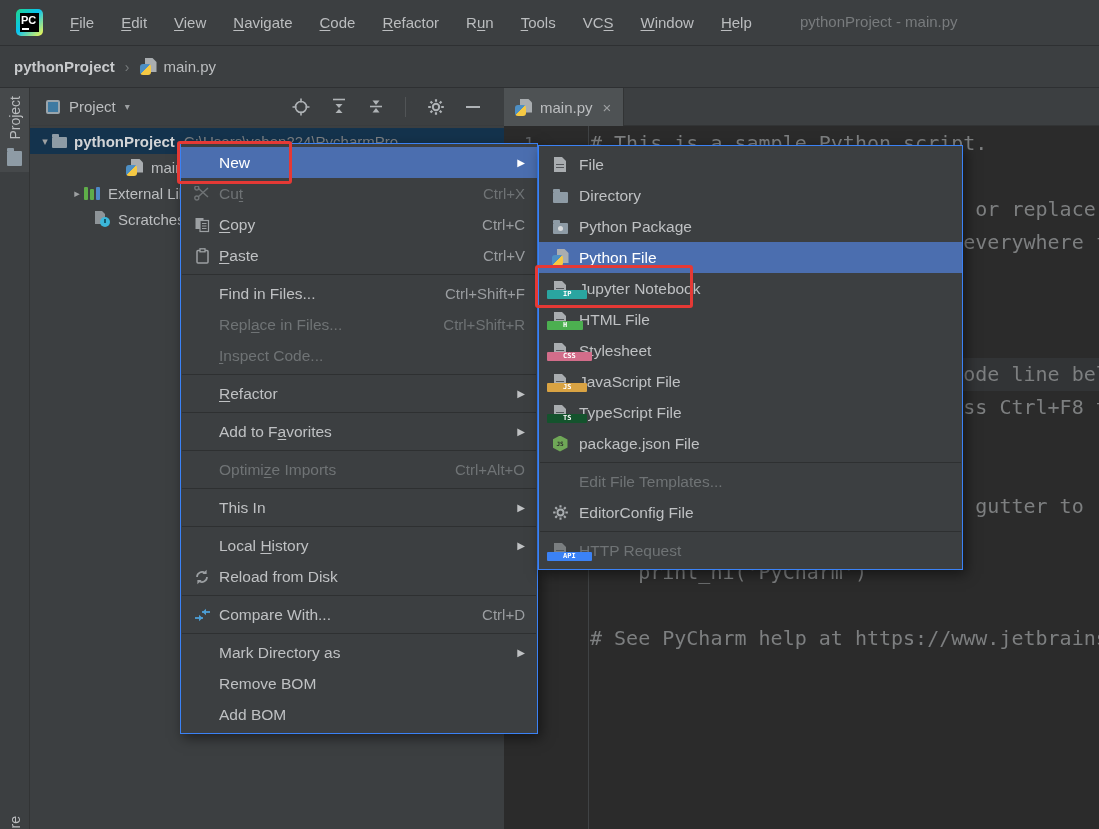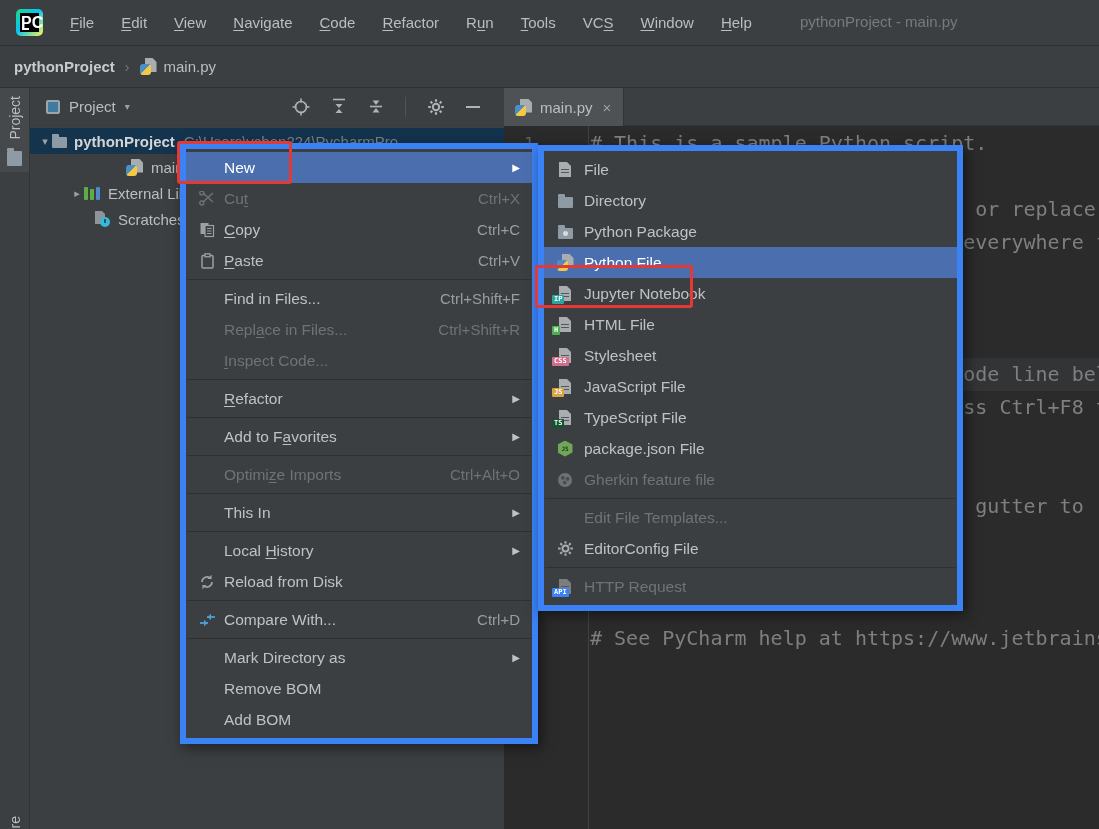--- a/index.html
+++ b/index.html
@@ -3,21 +3,21 @@
 <meta charset="utf-8">
 <style>
   * { margin:0; padding:0; box-sizing:border-box; }
   html,body { width:1099px; height:829px; overflow:hidden; }
   body { position:relative; background:#2B2B2B; font-family:"Liberation Sans",sans-serif; color:#BBBDBF; }
   u { text-decoration:underline; text-underline-offset:2px; }
 
   
   .titlebar { position:absolute; left:0; top:0; width:1099px; height:46px; background:#3C3F41; border-bottom:1px solid #2E3032; display:flex; align-items:center; }
   .logo { width:27px; height:27px; margin-left:16px; border-radius:5px; background:linear-gradient(135deg,#21D789 0%,#07C3F2 45%,#FCF84A 100%); position:relative; flex:0 0 27px; }
-  .logo span { position:absolute; left:4px; top:4px; right:4px; bottom:4px; background:#000; color:#FFF; font-size:16px; font-weight:bold; display:flex; align-items:flex-start; justify-content:flex-start; padding:1px 0 0 1px; }
+  .logo span { position:absolute; left:4px; top:4px; right:4px; bottom:4px; background:#000; color:#FFF; font-size:11px; font-weight:bold; display:flex; align-items:flex-start; justify-content:flex-start; padding:1px 0 0 1px; }
   .logo i { position:absolute; left:6px; bottom:6px; width:7px; height:2px; background:#FFF; z-index:2; }
   .tmenu { display:flex; gap:27px; margin-left:27px; font-size:15px; color:#BBBDBF; }
   .tmi { cursor:default; }
   .wtitle { position:absolute; left:800px; top:13px; font-size:15px; color:#787B7D; }
 
   
   .crumbs { position:absolute; left:0; top:46px; width:1099px; height:42px; background:#3C3F41; border-bottom:1px solid #2E3032; display:flex; align-items:center; padding-left:14px; font-size:15px; }
   .crumbs .proj { font-weight:bold; color:#C8CACC; }
   .crumbs .chev { color:#777B7D; margin:0 10px; font-size:14px; }
   .crumbs .file { color:#BBBDBF; margin-left:7px; }
@@ -28,21 +28,21 @@
   .stab-project { position:absolute; top:0; left:0; width:29px; padding:8px 0 6px; background:#46494B; display:flex; flex-direction:column; align-items:center; gap:8px; }
   .stab-structure { position:absolute; bottom:-44px; left:0; width:29px; display:flex; justify-content:center; }
 
   
   .fold { width:15px; height:11px; background:#8E9BA5; border-radius:1px; position:relative; margin-top:3px; flex:0 0 15px; }
   .fold::before { content:""; position:absolute; top:-3px; left:0; width:7px; height:3px; background:#8E9BA5; border-radius:1px 1px 0 0; }
   .pkgdot::after { content:""; position:absolute; top:3px; left:5px; width:5px; height:5px; border-radius:50%; background:#D8DADB; }
   .pg { width:12px; height:15px; background:#A9ADB0; clip-path:polygon(0 0,8px 0,12px 4px,12px 100%,0 100%); position:relative; flex:0 0 12px; }
   .pg::after { content:""; position:absolute; left:2px; right:2px; top:7px; height:6px; background:repeating-linear-gradient(#54575A 0 1px,transparent 1px 3px); }
   .iwrap { position:relative; width:18px; height:17px; display:flex; align-items:center; justify-content:center; }
-  .badge { position:absolute; bottom:-2px; left:-4px; font:bold 7px "DejaVu Sans Mono",monospace; color:#FFF; padding:1px 2px; border-radius:1px; line-height:1; }
+  .badge { position:absolute; bottom:-2px; left:-4px; font:bold 7px "DejaVu Sans Mono",monospace; color:#FFF; padding:1px 16px; border-radius:1px; line-height:1; }
   .clockdot { position:absolute; top:-3px; right:-2px; width:8px; height:8px; background:#3BB7DA; border-radius:50%; border:1px solid #3C3F41; }
   .pyic { position:relative; width:17px; height:17px; flex:0 0 17px; }
   .pyic .pp { position:absolute; top:0; right:0; width:12px; height:14px; background:#A9ADB0; clip-path:polygon(0 0,8px 0,12px 4px,12px 100%,0 100%); }
   .pyic .sn { position:absolute; left:0; bottom:0; width:11px; height:11px; border-radius:3px; background:linear-gradient(135deg,#4D8FC4 50%,#F5C944 50%); }
   .hex { width:15px; height:16px; background:#6FA757; clip-path:polygon(50% 0,100% 25%,100% 75%,50% 100%,0 75%,0 25%); display:flex; align-items:center; justify-content:center; font:bold 6px "DejaVu Sans Mono",monospace; color:#2B2B2B; }
   .gk { width:14px; height:14px; border-radius:50%; background:radial-gradient(circle at 35% 35%,#4A4D4E 1.5px,transparent 2.2px),radial-gradient(circle at 68% 42%,#4A4D4E 1.5px,transparent 2.2px),radial-gradient(circle at 48% 68%,#4A4D4E 1.5px,transparent 2.2px),#6E7274; }
   .scr { position:relative; width:16px; height:16px; }
   .scr .p { position:absolute; left:1px; top:0; width:10px; height:13px; background:#8E9498; clip-path:polygon(0 0,7px 0,10px 3px,10px 100%,0 100%); }
   .scr .clk { position:absolute; right:0; bottom:0; width:10px; height:10px; border-radius:50%; background:#3BB7DA; }
   .scr .clk::after { content:""; position:absolute; left:4px; top:2px; width:1.5px; height:4px; background:#155A6E; }
@@ -71,21 +71,21 @@
   .tabbar { position:absolute; left:0; top:0; right:0; height:38px; background:#3C3F41; border-bottom:1px solid #323435; }
   .tab { display:inline-flex; align-items:center; gap:8px; height:38px; padding:0 12px 0 11px; background:#4E5254; border-right:1px solid #323435; font-size:15px; color:#BCBEC0; }
   .tab .x { color:#9DA0A2; font-size:15px; margin-left:2px; }
   .gutterline { position:absolute; left:84px; top:38px; bottom:0; width:1px; background:#404345; }
   .cline { position:absolute; left:0; right:-0px; height:33px; display:flex; }
   .cline.caret { background:#323436; }
   .gnum { width:30px; flex:0 0 30px; text-align:right; color:#606366; font:16px/33px "DejaVu Sans Mono",monospace; }
   .ctext { margin-left:56px; color:#7D7F80; font:20px/33px "DejaVu Sans Mono",monospace; white-space:pre; }
 
   
-  .menu { position:absolute; background:#3C3F41; border:6px solid #3b82f6; box-shadow:3px 4px 12px rgba(0,0,0,.5); padding:3px 0; z-index:20; }
+  .menu { position:absolute; background:#3C3F41; border:1px solid #3b82f6; box-shadow:3px 4px 12px rgba(0,0,0,.5); padding:3px 0; z-index:20; }
   .mi { height:31px; display:flex; align-items:center; padding:0 12px 0 10px; font-size:15.5px; color:#BFC1C3; cursor:default; }
   .mi .ic { width:22px; flex:0 0 22px; display:flex; align-items:center; justify-content:center; margin-right:6px; }
   .mi .lbl { white-space:nowrap; }
   .mi .sc { margin-left:auto; padding-left:24px; color:#9A9DA0; font-size:15px; white-space:nowrap; }
   .mi .arr { margin-left:auto; padding-left:12px; font-size:10px; color:#BFC1C3; }
   .mi.dis, .mi.dis .sc { color:#6F7375; }
   .mi.hl { background:#4B6EAF; color:#FFFFFF; }
   .mi.hl .arr { color:#FFFFFF; }
   .msep { height:1px; background:#2E3031; margin:3px 1px; }
   .cmenu { left:180px; top:143px; width:358px; }
@@ -489,26 +489,20 @@
         </span>
       </span>
     <span class="lbl">TypeScript File</span>
   </div>
   <div class="mi">
     <span class="ic">
         <span class="hex">JS</span>
       </span>
     <span class="lbl">package.json File</span>
   </div>
-  <div class="mi dis">
-    <span class="ic">
-        <span class="gk"></span>
-      </span>
-    <span class="lbl">Gherkin feature file</span>
-  </div>
   <div class="msep"></div>
   <div class="mi dis">
     <span class="ic"></span>
       <span class="lbl">Edit File Templates...</span>
   </div>
   <div class="mi">
     <span class="ic">
         <svg width="17" height="17" viewBox="0 0 18 18">
           <circle cx="9" cy="9" r="3.2" fill="none" stroke="#A9ADB0" stroke-width="2"></circle>
           <g stroke="#A9ADB0" stroke-width="2.2">

